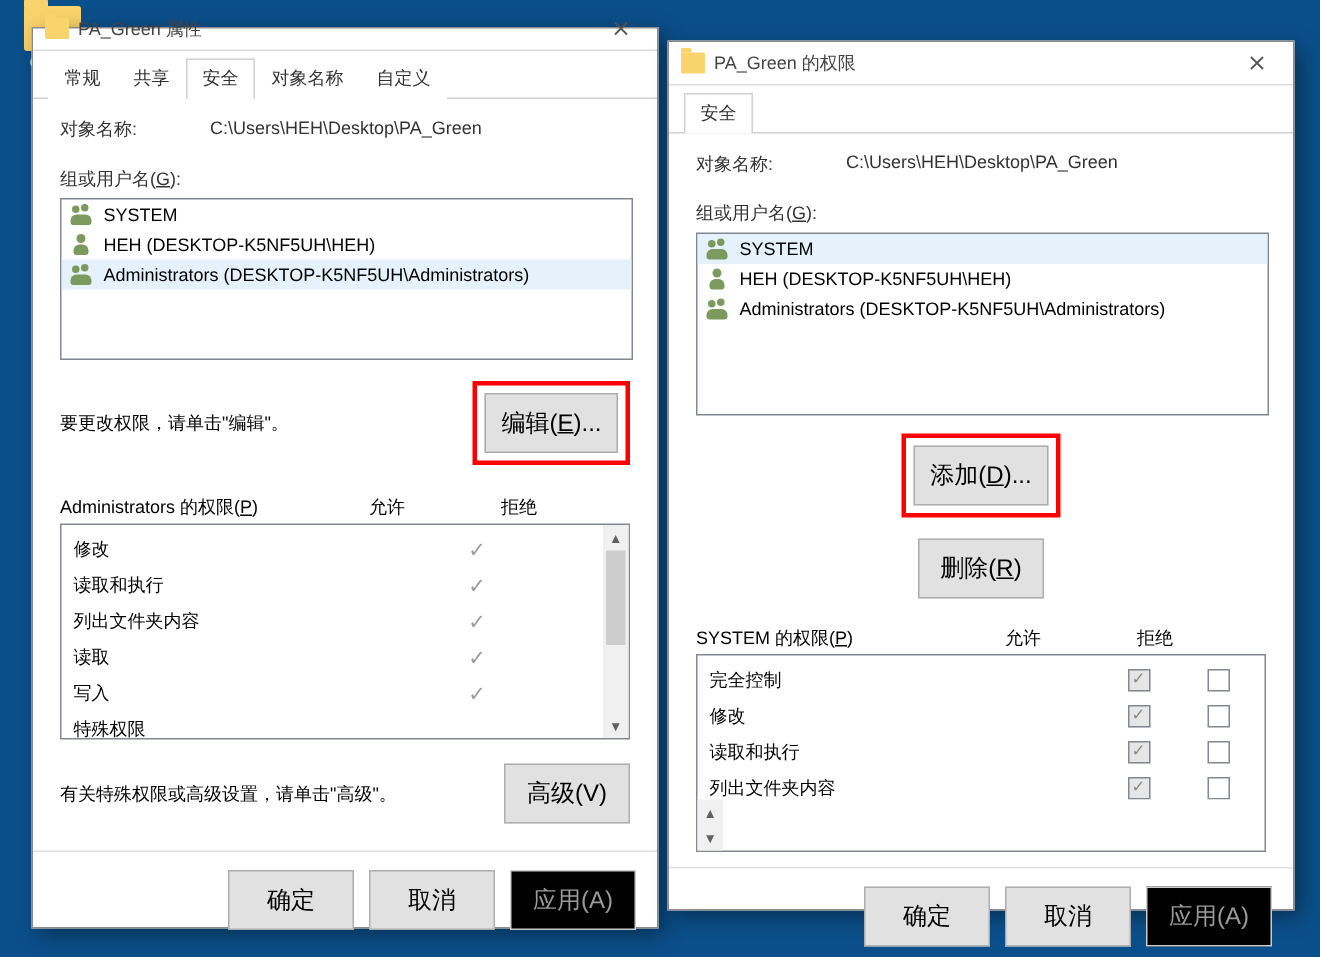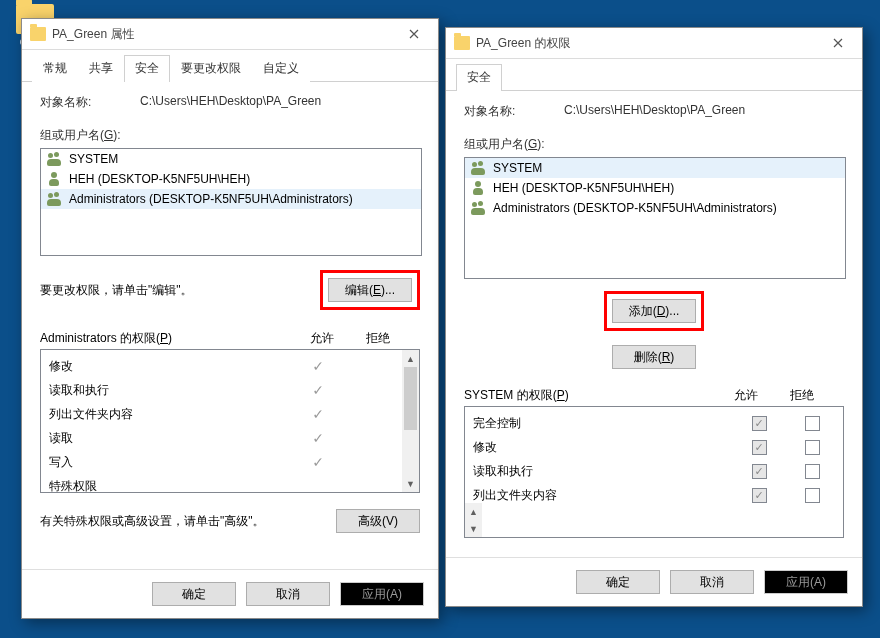--- a/index.html
+++ b/index.html
@@ -165,44 +165,45 @@
   .hint-row {
     display:flex;
     align-items:center;
     justify-content: space-between;
     margin: 14px 0 6px;
   }
   .hint-row.space { margin: 16px 0 8px; }
 
   .win-button {
     min-width: 84px;
-    height: 24px;
+    height: 40px;
     padding: 0 10px;
     background: #e1e1e1;
     border: 1px solid #adadad;
     font-family: inherit;
-    font-size: 12px;
+    font-size: 16px;
     color:#000;
     cursor:pointer;
   }
   .win-button:disabled {
     color:#9a9a9a;
     background:#000000;
     border-color:#cccccc;
     cursor:default;
   }
   .red-box {
     border: 3px solid #ff0000;
     padding: 5px;
     display:inline-flex;
   }
 
   .perm-header {
     display:flex;
     margin: 14px 0 2px;
+    gap: 32px;
   }
   .perm-header .name { flex:1; }
   .perm-header .col  { width: 60px; text-align:center; }
   .perm-header .col.last { width: 52px; }
   .perm-header .scr  { width: 16px; }
 
   .perm-box {
     border:1px solid #828790;
     display:flex;
   }
@@ -292,21 +293,21 @@
       <svg viewBox="0 0 10 10">
           <path d="M1 1 L9 9 M9 1 L1 9" stroke="#555" stroke-width="1.2"></path>
         </svg>
     </div>
   </div>
 
   <div class="tabstrip">
     <div class="tab">常规</div>
     <div class="tab">共享</div>
     <div class="tab active">安全</div>
-    <div class="tab">要更改权限</div>
+    <div class="tab">对象名称</div>
     <div class="tab">自定义</div>
   </div>
 
   <div class="content">
     <div class="row">
       <div class="label">对象名称:</div>
       <div class="value">C:\Users\HEH\Desktop\PA_Green</div>
     </div>
 
     <div class="group-label">

